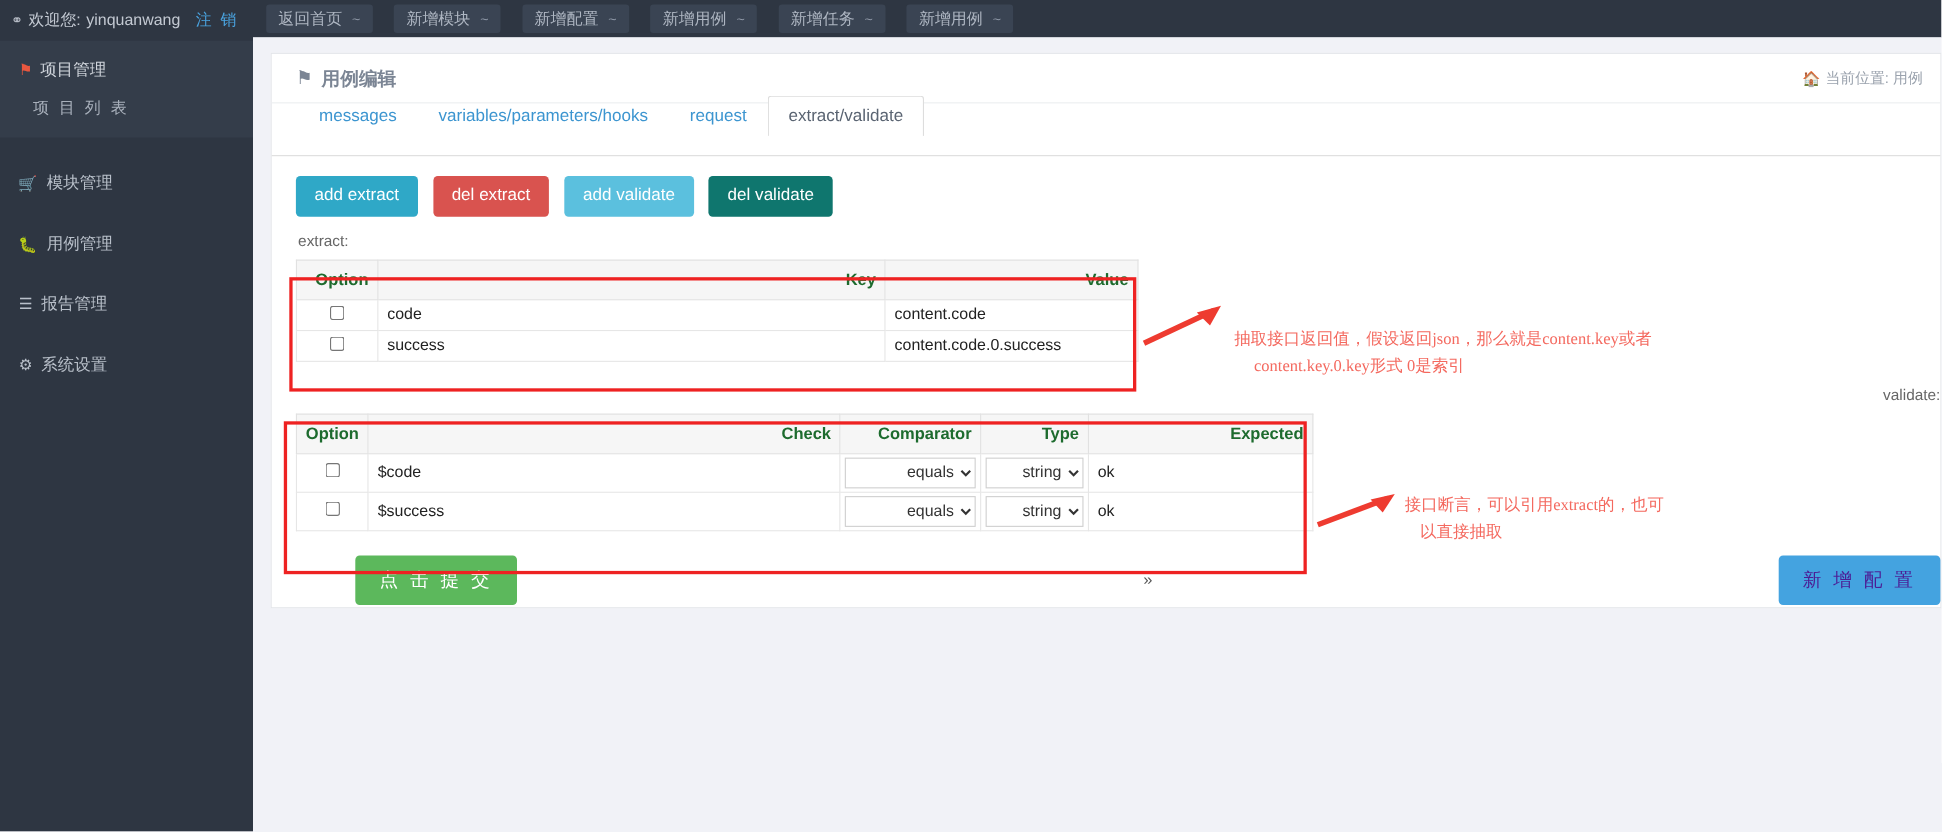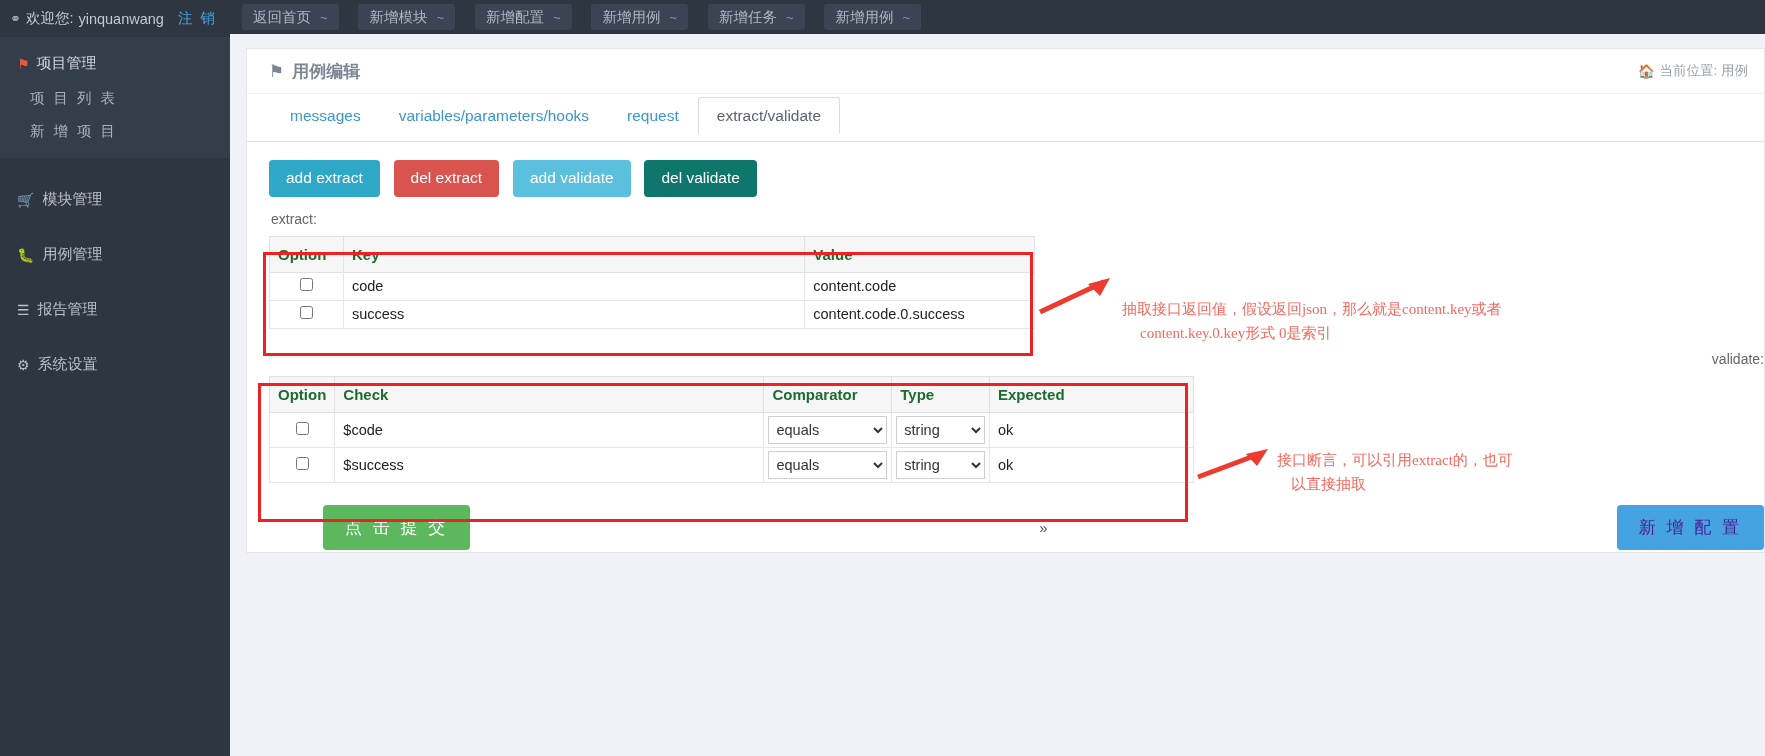--- a/index.html
+++ b/index.html
@@ -72,21 +72,21 @@
     font-size:17px; font-weight:bold; color:#7b8594;
     display:flex; align-items:center; gap:8px;
   }
   .crumb {
     font-size:13.5px; color:#9aa2ad; display:flex; align-items:center; gap:4px;
     white-space:nowrap; overflow:hidden;
   }
 
   
   .tabs {
-    display:flex; align-items:flex-end; padding:22px 0 8px 24px;
+    display:flex; align-items:flex-end; padding:22px 0 18px 24px;
     border-bottom:1px solid #ddd; margin:0 0 0 0; height:48px;
   }
   .tab {
     font-size:15.5px; color:#3c95d0; padding:0 18px 9px 18px;
     white-space:nowrap; border:1px solid transparent; line-height:1;
   }
   .tab.active {
     color:#5a6472; background:#fff;
     border:1px solid #ddd; border-bottom:1px solid #fff;
     border-radius:3px 3px 0 0; padding:10px 18px 10px 18px;
@@ -103,38 +103,39 @@
   .btn-add-extract { background:#2fa8c7; }
   .btn-del-extract { background:#d9534f; }
   .btn-add-validate { background:#5bc0de; }
   .btn-del-validate { background:#0f766e; }
 
   .seclabel { color:#666; font-size:14px; margin:14px 0 9px 2px; }
 
   table.grid { border-collapse:collapse; background:#fff; }
   table.grid th {
     background:#f6f6f6; color:#1d6b2e; font-weight:bold;
-    font-size:15px; text-align:left;
+    font-size:15px; text-align:right;
     padding:9px 8px; border:1px solid #e1e1e1;
   }
   table.grid td {
     border:1px solid #e6e6e6; padding:5px 8px; font-size:14.5px;
     color:#222; height:28px;
   }
   td.optcell { text-align:center; width:74px; }
   input.cb { width:13px; height:13px; margin:0; }
   .cellinput {
     border:none; outline:none; width:100%; font-size:14.5px;
     color:#222; font-family:"Liberation Sans","DejaVu Sans",sans-serif;
     background:transparent; padding:0;
   }
   select.sel {
     width:100%; font-size:14.5px; padding:4px 3px;
     border:1px solid #cfcfcf; background:#fff; color:#333;
     font-family:"Liberation Sans","DejaVu Sans",sans-serif;
+    text-align:right;
   }
 
   
   .annbox { position:absolute; border:3px solid #ee2222; pointer-events:none; }
   .anntext {
     position:absolute; color:#f4695f; font-size:15px; line-height:1.6;
     font-family:"Liberation Serif","DejaVu Serif",serif; white-space:nowrap;
   }
   .annarrow { position:absolute; }
 
@@ -165,21 +166,20 @@
     <span class="uname">yinquanwang</span>
     <span class="logout">注 销</span>
   </div>
 
   <div class="navgroup">
     <div class="navhead">
       <span class="flag">⚑</span>
       <span>项目管理</span>
     </div>
     <div class="navsub">项 目 列 表</div>
-    <div class="navsub">新 增 项 目</div>
   </div>
 
   <div class="navitem">
     <span class="gi">🛒</span>
     <span>模块管理</span>
   </div>
   <div class="navitem">
     <span class="gi">🐛</span>
     <span>用例管理</span>
   </div>

